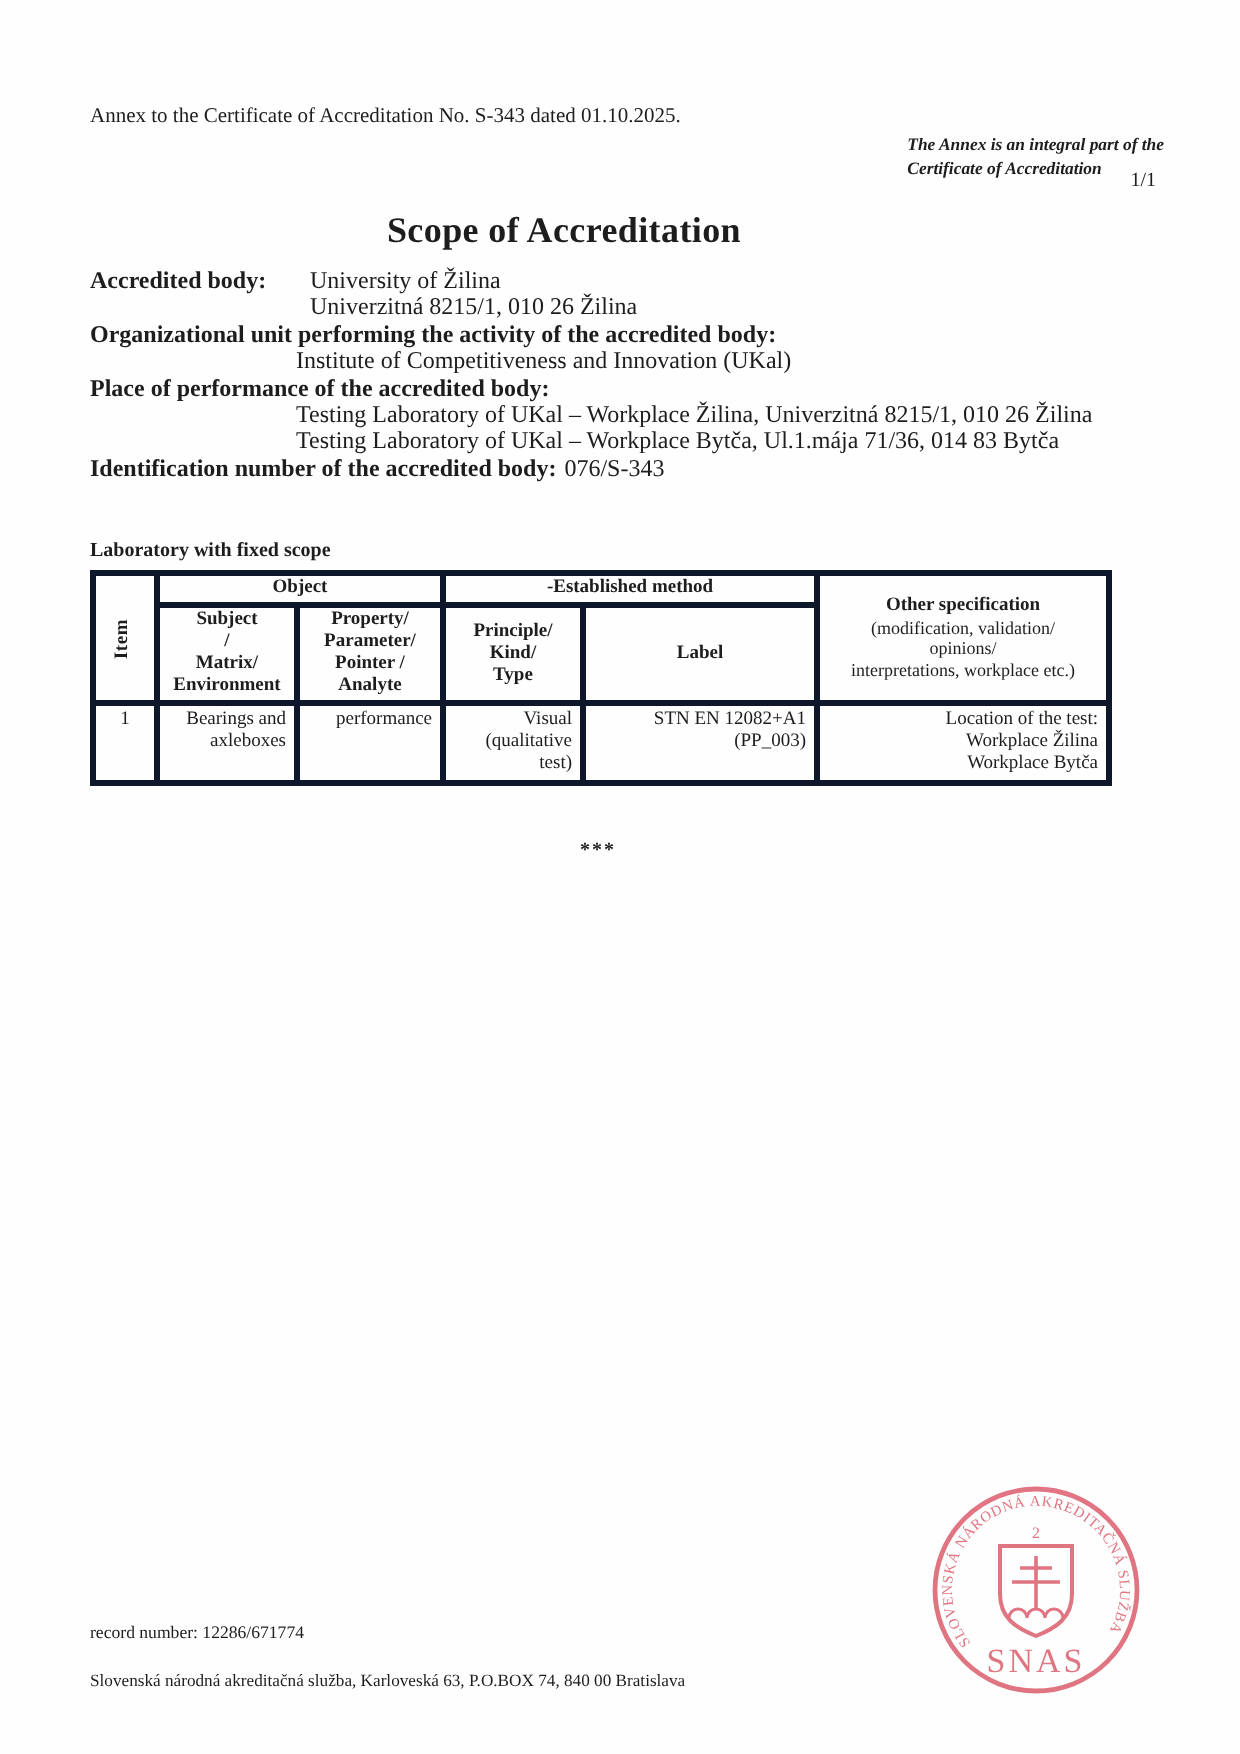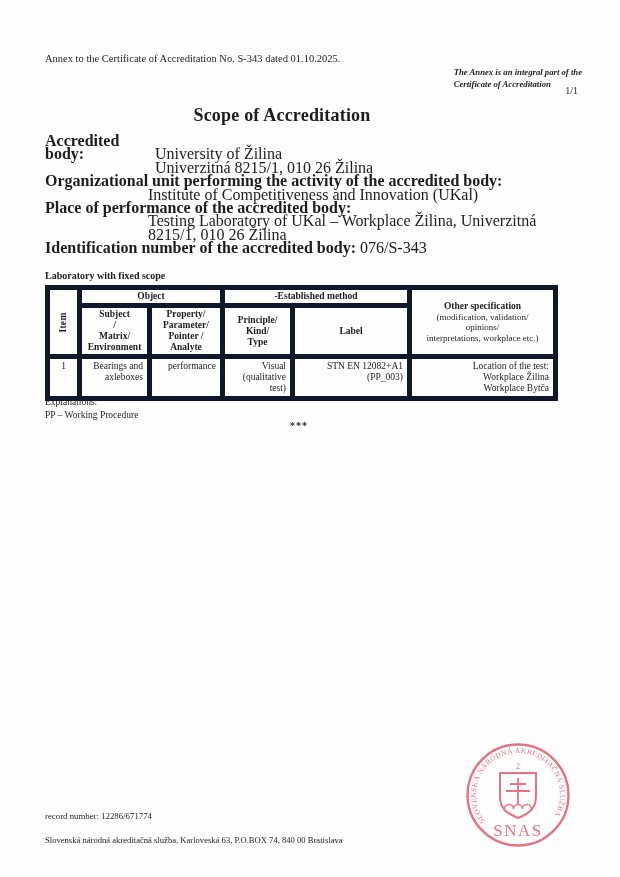--- a/index.html
+++ b/index.html
@@ -33,41 +33,41 @@
     line-height: 11.5px;
   }
   .main-title {
     position: absolute; top: 105px; left: 0; width: 564px;
     text-align: center; font-size: 18px; font-weight: bold;
     letter-spacing: 0.2px;
   }
 
   .info {
     position: absolute; top: 134px; left: 45px; width: 530px;
-    font-size: 16px; line-height: 13.4px;
+    font-size: 12px; line-height: 13.4px;
   }
   .info .lbl { font-weight: bold; }
   .info .w110 { display: inline-block; width: 110px; }
   .info .ind110 { padding-left: 110px; }
   .info .ind103 { padding-left: 103px; }
   .info .val-gap { margin-left: 4px; }
 
   .table-caption {
     position: absolute; top: 270px; left: 45px;
     font-size: 10px; font-weight: bold;
   }
   table.scope-table {
     position: absolute; top: 285px; left: 45px;
     width: 508px; table-layout: fixed;
     border-collapse: collapse;
     font-size: 9.5px; line-height: 11px;
     border: 1.6px solid #2b2b2b;
   }
   table.scope-table th, table.scope-table td {
-    border: 5px solid #0f172a;
+    border: 3px solid #0f172a;
     font-weight: normal;
   }
   table.scope-table th { text-align: center; vertical-align: middle; padding: 1px 2px; }
   tr.r1 th { font-weight: bold; height: 13px; }
   tr.r2 th { font-weight: bold; height: 49px; }
   th.item-th { font-weight: bold; }
   th.item-th .rot {
     display: inline-block;
     transform: rotate(-90deg);
     font-weight: bold; font-size: 9.5px;
@@ -119,20 +119,21 @@
 
   <div class="main-title">Scope of Accreditation</div>
 
   <div class="info">
     <div><span class="lbl w110">Accredited body:</span><span>University of Žilina</span></div>
     <div class="ind110">Univerzitná 8215/1, 010 26 Žilina</div>
     <div class="lbl">Organizational unit performing the activity of the accredited body:</div>
     <div class="ind103">Institute of Competitiveness and Innovation (UKal)</div>
     <div class="lbl">Place of performance of the accredited body:</div>
     <div class="ind103">Testing Laboratory of UKal – Workplace Žilina, Univerzitná 8215/1, 010 26 Žilina</div>
+    <div class="ind103">Testing Laboratory of UKal – Workplace Bytča, Ul.1.mája 71/36, 014 83 Bytča</div>
     <div><span class="lbl">Identification number of the accredited body:</span><span class="val-gap">076/S-343</span></div>
   </div>
 
   <div class="table-caption">Laboratory with fixed scope</div>
 
   <table class="scope-table">
     <colgroup>
       <col style="width:32px">
         <col style="width:70px">
         <col style="width:73px">
@@ -176,24 +177,20 @@
 test)</td>
         <td class="pre">STN EN 12082+A1
 (PP_003)</td>
         <td class="pre">Location of the test:
 Workplace Žilina
 Workplace Bytča</td>
       </tr>
     </tbody>
   </table>
 
-  <div class="explanations">
-    <div>Explanations:</div>
-    <div>PP – Working Procedure</div>
-  </div>
 
   <div class="stars">***</div>
 
   <div class="footer-record">record number: 12286/671774</div>
   <div class="footer-org">Slovenská národná akreditačná služba, Karloveská 63, P.O.BOX 74, 840 00 Bratislava</div>
 
   <svg class="stamp" viewBox="-57 -57 114 114" width="114" height="114" xmlns="http://www.w3.org/2000/svg">
     <g fill="none" stroke="#dc6170" opacity="0.87">
       <circle cx="0" cy="0" r="50.5" stroke-width="2.4"></circle>
       <path id="ringPath" d="M -32.6 26.4 A 42 42 0 1 1 32.6 26.4" stroke="none"></path>

